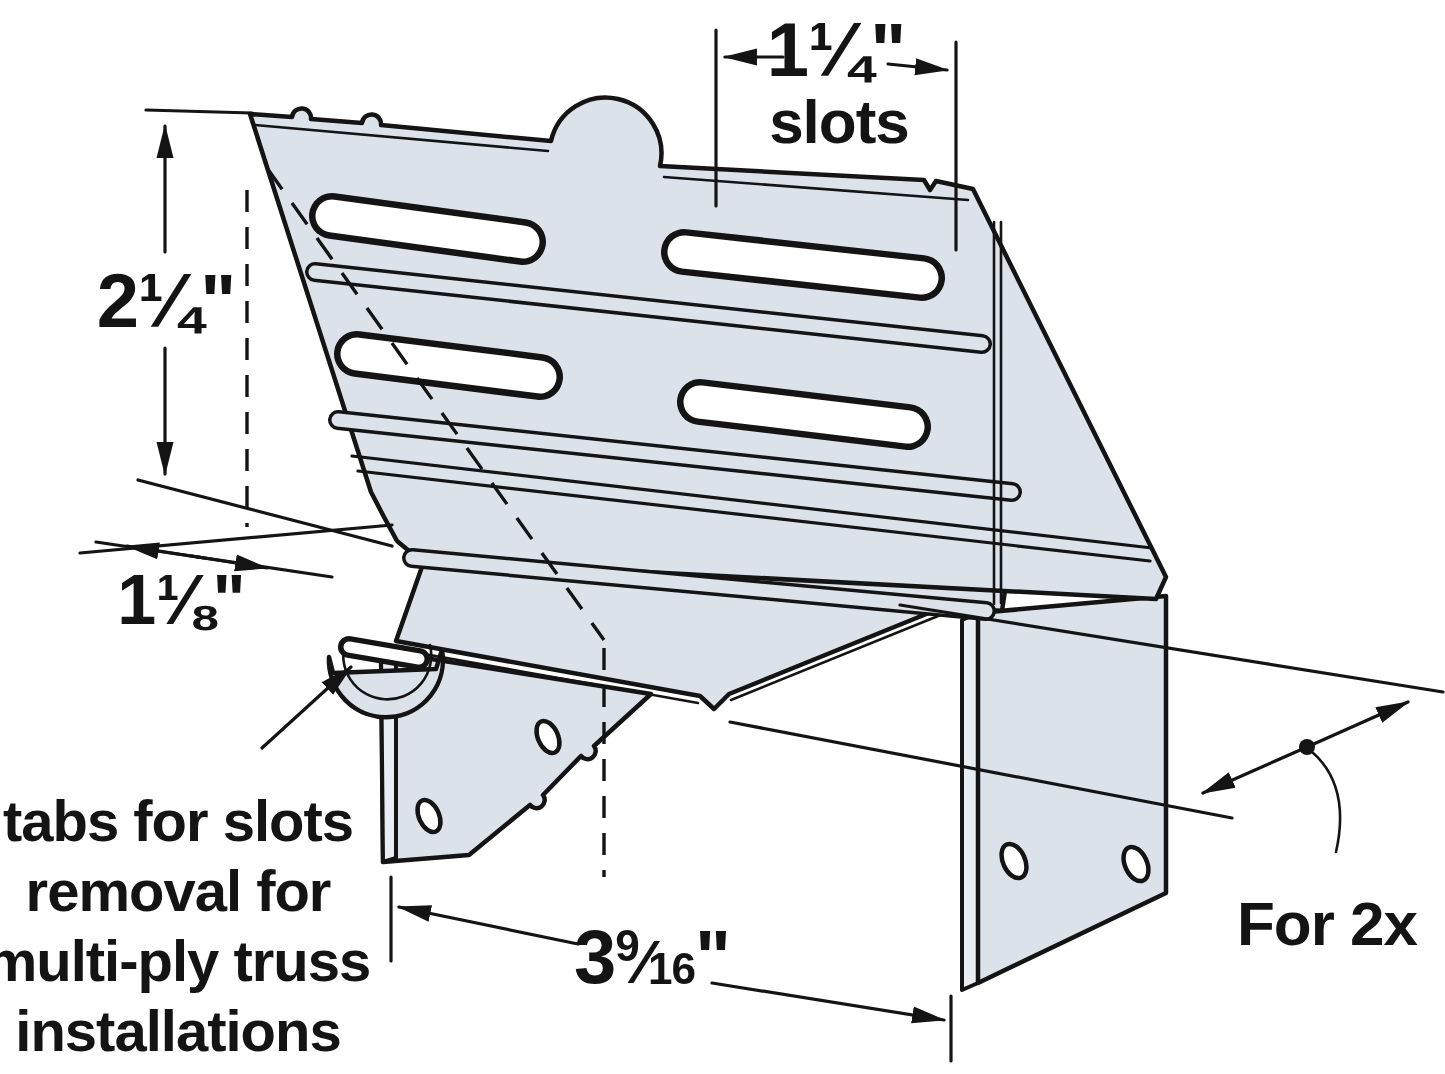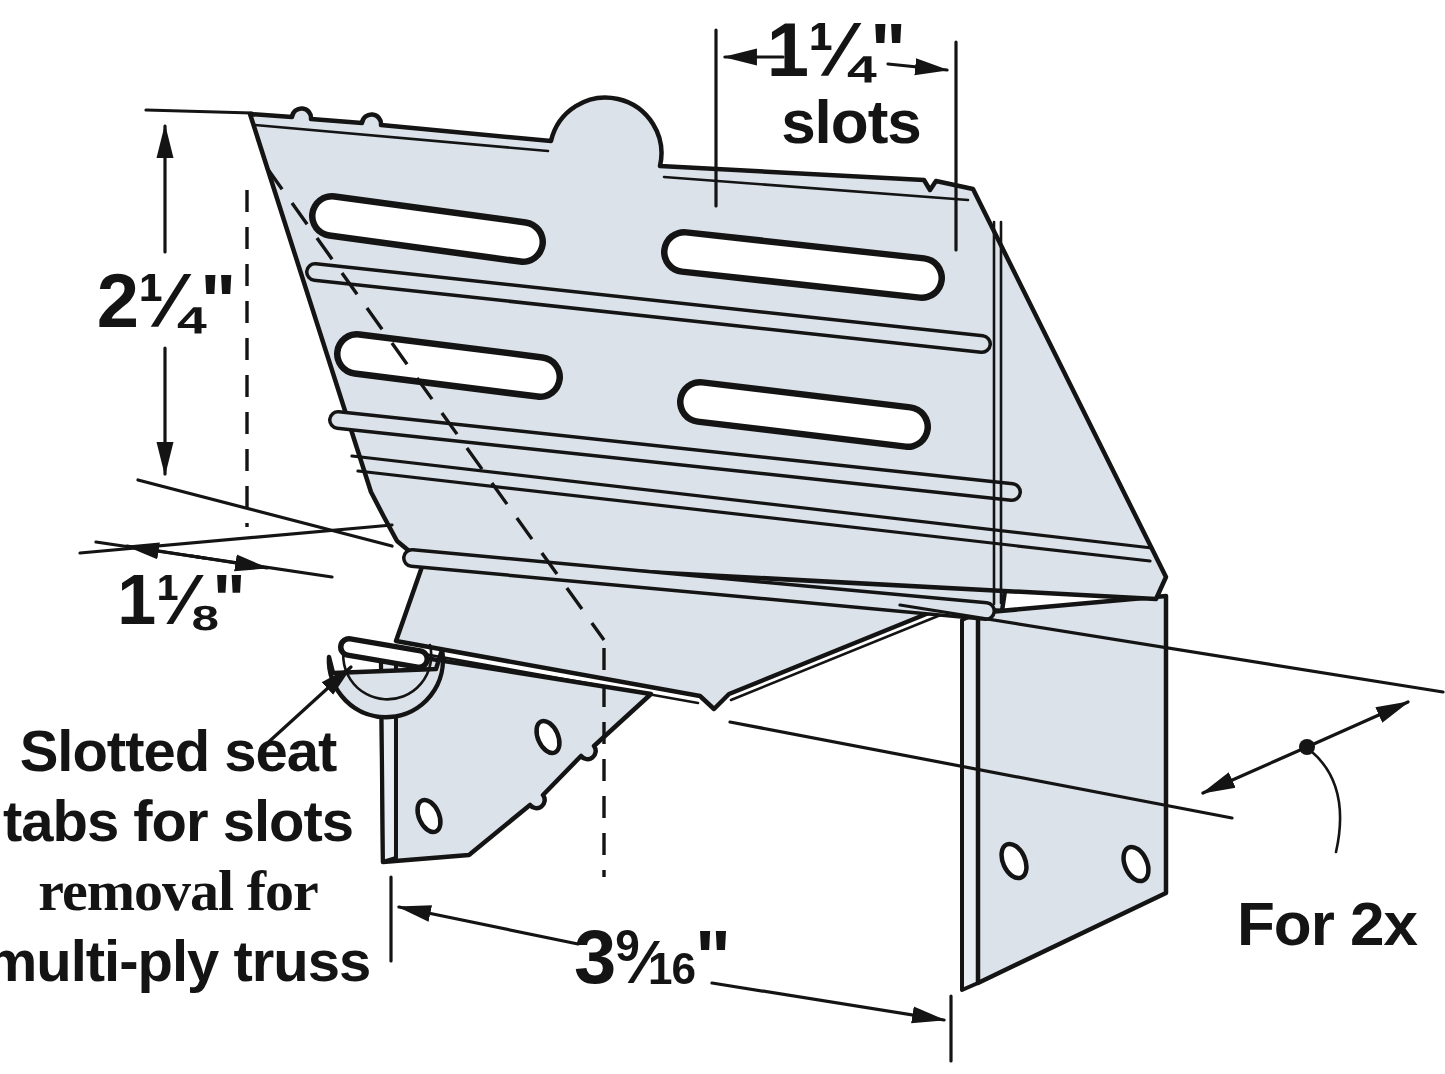--- a/index.html
+++ b/index.html
@@ -152,30 +152,30 @@
       <path class="ln" d="M 1307,747 L 1408,702" marker-end="url(#ah)"></path>
       <path class="ln" d="M 1307,747 L 1203,793" marker-end="url(#ah)"></path>
       <circle class="dot" cx="1307" cy="747" r="8"></circle>
       <path class="ln-thin" d="M 1336,852 Q 1351,785 1311,751"></path>
     </g>
 
     <path class="ln" d="M 262,748 L 351,667" marker-end="url(#ah)"></path>
   </svg>
 
   <div class="lbl dim" style="left:836px;top:50px;">1¼"</div>
-  <div class="lbl caption" style="left:839px;top:122px;margin-left:12px;">slots</div>
+  <div class="lbl caption" style="left:839px;top:122px;">slots</div>
 
   <div class="lbl dim" style="left:166px;top:301px;">2¼"</div>
 
   <div class="lbl dim-small" style="left:181px;top:600px;">1⅛"</div>
 
   <div class="lbl dim" style="left:652px;top:957px;">
     <span>3</span><span class="frac-num">9</span><span class="frac-slash">⁄</span><span class="frac-den">16</span><span>"</span>
   </div>
 
   <div class="lbl caption" style="left:1327px;top:924px;">For 2x</div>
 
-  <div class="lbl note" style="left:178px;top:751px;">Slotted seat</div>
   <div class="lbl note" style="left:178px;top:821px;">tabs for slots</div>
-  <div class="lbl note" style="left:178px;top:891px;font-family:Liberation Serif, serif;">removal for</div>
+  <div class="lbl note" style="left:178px;top:891px;">removal for</div>
   <div class="lbl note" style="left:178px;top:961px;">multi-ply truss</div>
+  <div class="lbl note" style="left:178px;top:1031px;">installations</div>
 
 </div>
 
 </body></html>

